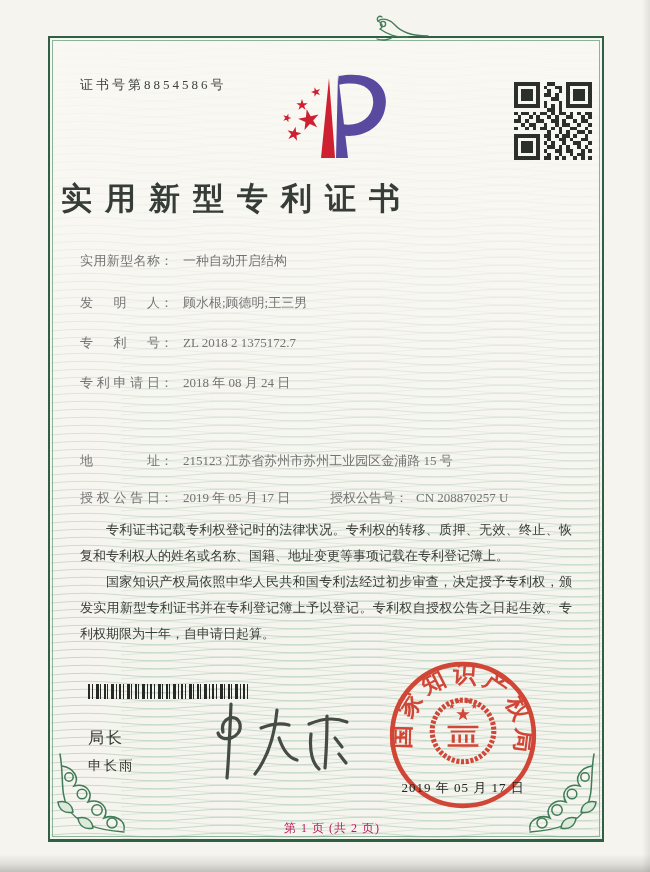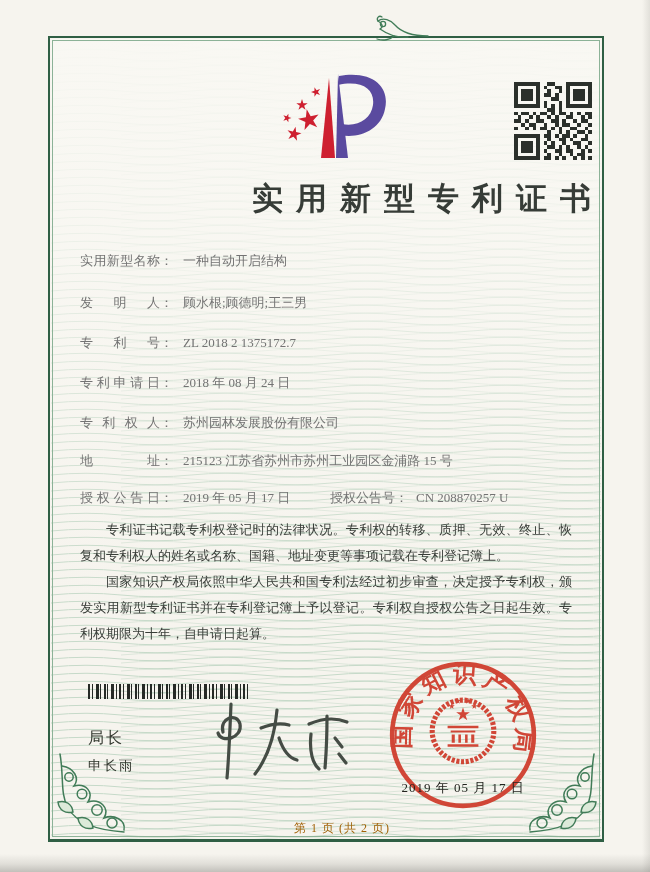--- a/index.html
+++ b/index.html
@@ -8,21 +8,21 @@
   
   .frame{position:absolute;left:48px;top:36px;width:556px;height:806px;
          border:2px solid #2f5f44;border-bottom-width:3px;box-sizing:border-box;}
   .frame-inner{position:absolute;inset:2px;border:1px solid #8cb297;}
   .waves{position:absolute;left:51px;top:39px;}
   .fade{position:absolute;left:51px;top:39px;width:550px;height:800px;
         background:linear-gradient(180deg,rgba(249,248,243,.97) 0%,rgba(249,248,243,.8) 22%,
                    rgba(249,248,243,.4) 45%,rgba(249,248,243,.08) 65%,rgba(240,246,240,0) 80%);}
   
   .certno{position:absolute;left:80px;top:76px;font-size:13px;letter-spacing:3px;color:#3c413c;}
-  .title{position:absolute;left:48px;top:178px;width:556px;text-align:right;
+  .title{position:absolute;left:48px;top:178px;width:556px;text-align:left;
          font-size:31px;font-weight:600;letter-spacing:13px;text-indent:13px;color:#363c37;}
   .frow{position:absolute;left:80px;font-size:13px;white-space:nowrap;color:#737373;}
   .flabel{display:inline-block;width:80px;text-align:justify;text-align-last:justify;}
   .fvalue{margin-left:10px;}
   .r1{top:252px}.r2{top:294px}.r3{top:334px}.r4{top:374px}.r5{top:414px}.r6{top:452px}.r7{top:489px}
   .g2{position:absolute;left:250px;top:0;}
   .g2 .fvalue{margin-left:8px;}
   .paras{position:absolute;left:80px;top:517px;width:492px;font-size:13px;line-height:26px;
          text-align:justify;color:#383d38;}
   .paras p{margin:0;text-indent:2em;}
@@ -31,22 +31,22 @@
        #262a26 0 2px,transparent 2px 4px,#262a26 4px 5px,transparent 5px 8px,
        #262a26 8px 11px,transparent 11px 12px,#262a26 12px 13px,transparent 13px 16px,
        #262a26 16px 18px,transparent 18px 19px,#262a26 19px 20px,transparent 20px 23px,
        #262a26 23px 26px,transparent 26px 28px,#262a26 28px 29px,transparent 29px 31px);}
   .dtitle{position:absolute;left:88px;top:728px;font-size:16px;letter-spacing:2px;color:#33382f;}
   .dname{position:absolute;left:88px;top:757px;font-size:13.5px;letter-spacing:2px;color:#33382f;}
   .sig{position:absolute;left:185px;top:698px;}
   .seal{position:absolute;left:386px;top:658px;opacity:.93;}
   .sealdate{position:absolute;left:386px;top:779px;width:154px;text-align:center;
             font-size:13px;letter-spacing:1px;color:#23241f;}
-  .footer{position:absolute;left:64px;top:820px;width:556px;text-align:center;
-          font-size:12px;letter-spacing:1px;color:#a16207;}
+  .footer{position:absolute;left:54px;top:820px;width:556px;text-align:center;
+          font-size:12px;letter-spacing:1px;color:#be185d;}
   
   .logo{position:absolute;left:278px;top:72px;}
   .qr{position:absolute;left:514px;top:82px;}
   .orn-bl{position:absolute;left:52px;top:750px;}
   .orn-br{position:absolute;left:512px;top:750px;transform:scaleX(-1);}
   .orn-top{position:absolute;left:372px;top:12px;}
   .edge-b{position:absolute;left:0;bottom:0;width:100%;height:18px;
     background:linear-gradient(180deg,rgba(0,0,0,0) 0,rgba(125,124,118,.18) 55%,rgba(96,95,90,.35) 100%);}
   .edge-r{position:absolute;right:0;top:0;height:100%;width:8px;
     background:linear-gradient(90deg,rgba(0,0,0,0),rgba(120,119,112,.16));}
@@ -98,20 +98,21 @@
       <path d="M10,16 C22,18 28,28 22,36 C34,33 42,42 36,52 C48,48 58,58 52,68 C62,64 74,70 72,80"></path>
       <circle cx="17" cy="27" r="4.2"></circle>
       <circle cx="30" cy="44" r="4.8"></circle>
       <circle cx="45" cy="60" r="5.2"></circle>
       <circle cx="60" cy="73" r="5"></circle>
       <path d="M6,52 C14,50 20,54 21,62 C13,64 7,60 6,52 Z" fill="#dcead9"></path>
       <path d="M26,68 C34,66 40,70 41,78 C33,80 27,76 26,68 Z" fill="#dcead9"></path>
     </g>
   </svg>
 
+  <div class="certno">证书号第8854586号</div>
 
   <svg class="logo" width="120" height="104" viewBox="0 0 120 104">
     <defs>
       <polygon id="st" points="0,-1 0.22,-0.31 0.95,-0.31 0.36,0.12 0.59,0.81 0,0.38 -0.59,0.81 -0.36,0.12 -0.95,-0.31 -0.22,-0.31"></polygon>
     </defs>
     <polygon points="51,6 43,86 57,86" fill="#ce2030"></polygon>
     <polygon points="60,2 58,86 70,86" fill="#5a4a9f"></polygon>
     <path d="M61,4 C96,-2 112,16 107,37 C103,58 81,67 62,63 L64,52 C80,55 93,47 95,33 C97,17 84,8 60,13 Z" fill="#5a4a9f"></path>
     <use href="#st" transform="translate(31,48) scale(11) rotate(-12)" fill="#ce2030"></use>
     <use href="#st" transform="translate(16,62) scale(7.5) rotate(12)" fill="#ce2030"></use>
@@ -149,23 +150,20 @@
   </div>
   <div class="frow r2">
     <span class="flabel">发明人</span><span>：</span><span class="fvalue">顾水根;顾德明;王三男</span>
   </div>
   <div class="frow r3">
     <span class="flabel">专利号</span><span>：</span><span class="fvalue">ZL 2018 2 1375172.7</span>
   </div>
   <div class="frow r4">
     <span class="flabel">专利申请日</span><span>：</span><span class="fvalue">2018 年 08 月 24 日</span>
   </div>
-  <div class="frow r5">
-    <span class="flabel">专利权人</span><span>：</span><span class="fvalue">苏州园林发展股份有限公司</span>
-  </div>
   <div class="frow r6">
     <span class="flabel">地址</span><span>：</span><span class="fvalue">215123 江苏省苏州市苏州工业园区金浦路 15 号</span>
   </div>
   <div class="frow r7">
     <span class="flabel">授权公告日</span><span>：</span><span class="fvalue">2019 年 05 月 17 日</span>
     <span class="g2">
       <span>授权公告号</span><span>：</span><span class="fvalue">CN 208870257 U</span>
     </span>
   </div>
 

